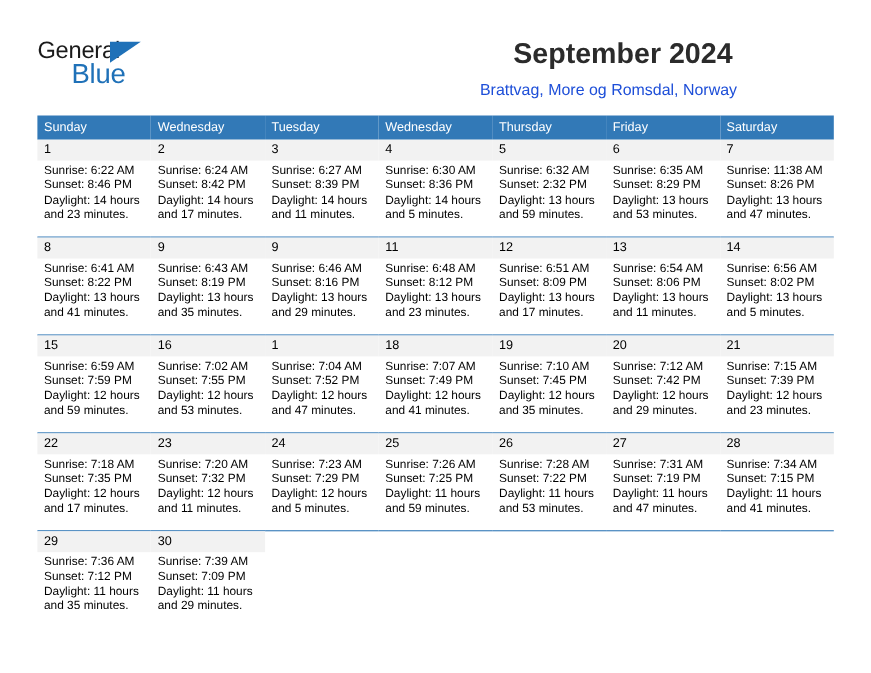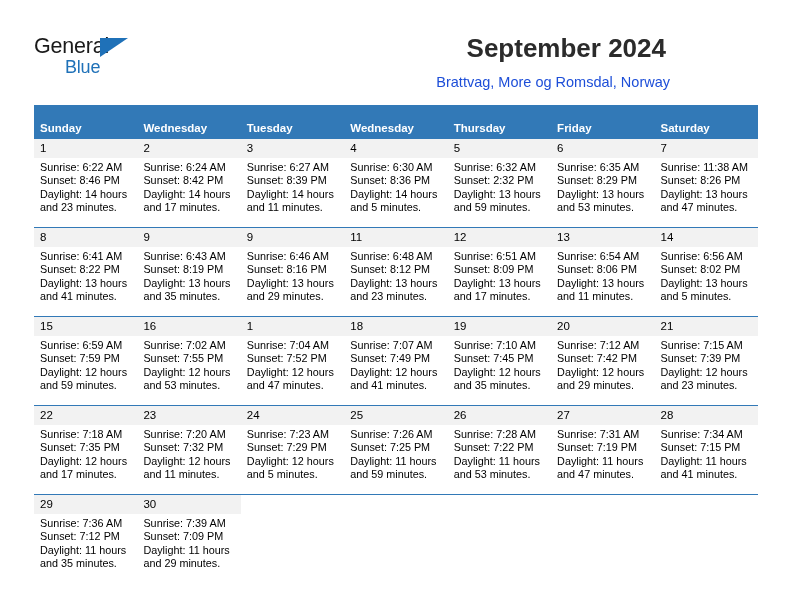--- a/index.html
+++ b/index.html
@@ -53,21 +53,21 @@
     top: 4px;
     width: 0;
     height: 0;
     border-left: 28px solid #1f71b8;
     border-bottom: 19px solid transparent;
   }
   .logo-blue {
     position: absolute;
     left: 31px;
     top: 21px;
-    font-size: 18px;
+    font-size: 25px;
     letter-spacing: -0.2px;
     color: #1f71b8;
     line-height: 24px;
   }
 
   .title-block {
     position: absolute;
     right: 34px;
     top: 28px;
     text-align: right;
@@ -96,23 +96,23 @@
     width: 724px;
     border-collapse: collapse;
     table-layout: fixed;
   }
   .calendar col { width: 103.43px; }
 
   .calendar thead th {
     background: #3279b7;
     color: #ffffff;
     font-size: 11.5px;
-    font-weight: bold;
+    font-weight: normal;
     text-align: left;
-    padding: 16px 0 4px 6px;
+    padding: 4px 0 4px 6px;
     height: 14px;
     vertical-align: middle;
     border: none;
   }
 
   .week-row > td {
     vertical-align: top;
     padding: 0;
     border-top: 1px solid #3279b7;
     height: 88px;

